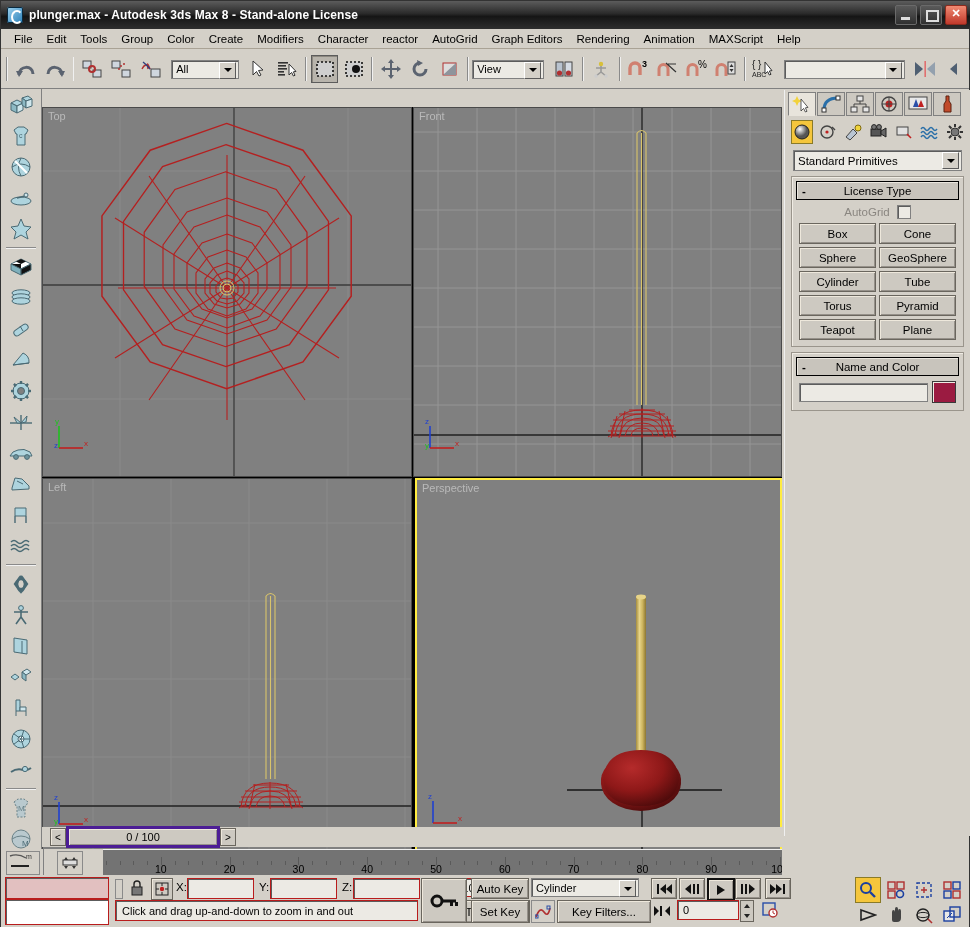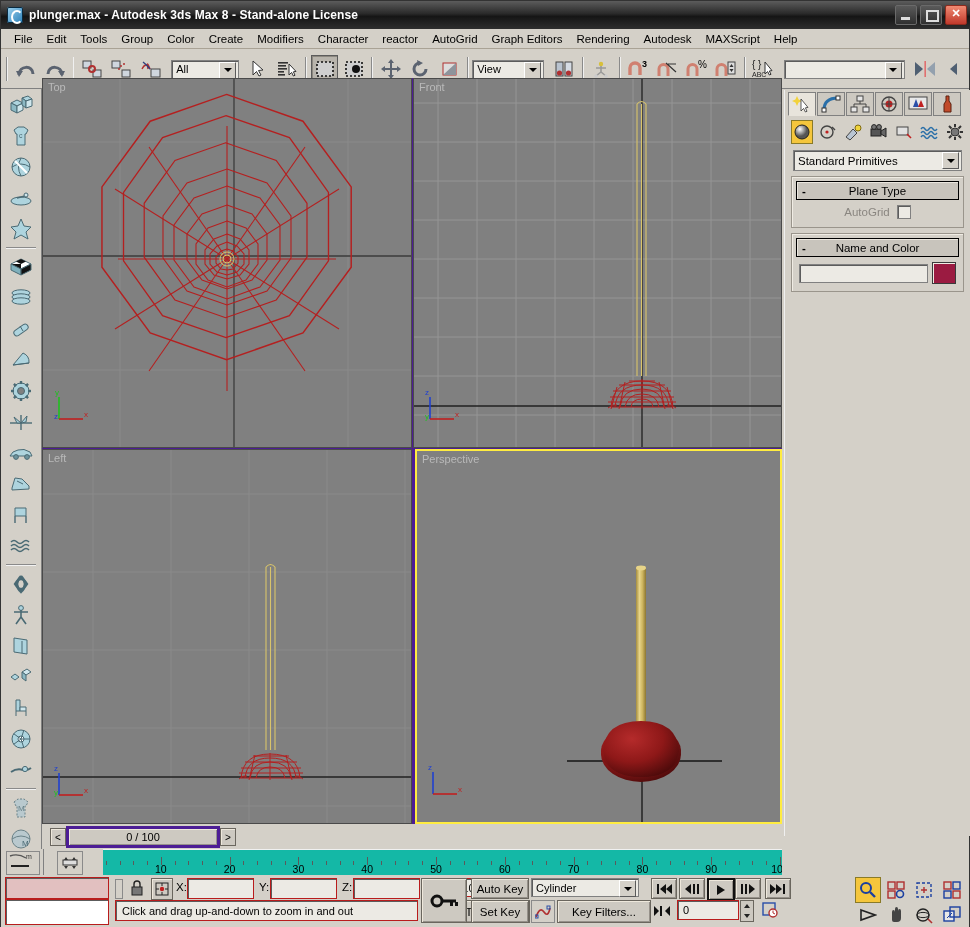--- a/index.html
+++ b/index.html
@@ -57,22 +57,22 @@
 
   
   .vtoolbar{position:absolute;left:0;top:88px;width:40px;height:774px;
      background:#d4d0c8;border-right:1px solid #808080;overflow:hidden;}
   .vicon{width:28px;height:30px;margin:1px auto 0 auto;display:flex;
      align-items:center;justify-content:center;}
   .vsep{width:30px;height:1px;background:#8a8a8a;margin:3px auto;
      border-bottom:1px solid #f2f2f2;}
 
   
-  .vp-area{position:absolute;left:41px;top:77px;width:740px;height:746px;
-      background:#4c1d95;}
+  .vp-area{position:absolute;left:41px;top:106px;width:740px;height:746px;
+      background:#000000;}
   .vp{position:absolute;background:#808080;box-sizing:border-box;
       border:1px solid #4a4a4a;overflow:hidden;}
   .vp.active{border:2px solid #ffec40;}
   .vp-label{position:absolute;left:5px;top:2px;font-size:11px;color:#b9b9b9;
       z-index:5;}
   .vp-grid{position:absolute;inset:0;}
   .tripod{position:absolute;left:10px;bottom:22px;width:38px;height:38px;z-index:6;}
 
   
   .cmdpanel{position:absolute;left:783px;top:89px;width:185px;height:746px;
@@ -116,21 +116,21 @@
   
   .timeline{position:absolute;left:41px;top:826px;width:740px;height:20px;
      background:#d4d0c8;display:flex;align-items:center;}
   .tl-arrow{width:14px;height:16px;border:1px solid #6a665e;background:#cdc9c1;
      font-size:10px;display:flex;align-items:center;justify-content:center;
      box-shadow:inset 1px 1px 0 #eee8dc;}
   .tl-slider{width:148px;height:16px;border:3px solid #4c1d95;background:#cdc9c1;
      display:flex;align-items:center;justify-content:center;font-size:11px;
      box-shadow:inset 1px 1px 0 #eee8dc, inset -1px -1px 0 #96918a;}
   .trackbar{position:absolute;left:41px;top:848px;width:740px;height:26px;
-     background:#14b8a6;border-top:1px solid #f0f0f0;overflow:hidden;}
+     background:#737373;border-top:1px solid #f0f0f0;overflow:hidden;}
   .tick{position:absolute;bottom:11px;width:1px;background:#5a5a5a;}
   .tick.maj{height:8px;}
   .tick.min{height:4px;}
   .tlabel{position:absolute;bottom:-2px;font-size:10.5px;color:#000;
      transform:translateX(-50%);}
   .timehandle{position:absolute;left:0;top:0;width:10px;height:26px;
      background:#8fb8d8;border:1px solid #456a88;box-sizing:border-box;}
 
   .statusarea{position:absolute;left:0;top:874px;width:968px;height:52px;
      background:#d4d0c8;display:flex;}
@@ -173,21 +173,21 @@
       <div class="menu-item">Tools</div>
       <div class="menu-item">Group</div>
       <div class="menu-item">Color</div>
       <div class="menu-item">Create</div>
       <div class="menu-item">Modifiers</div>
       <div class="menu-item">Character</div>
       <div class="menu-item">reactor</div>
       <div class="menu-item">AutoGrid</div>
       <div class="menu-item">Graph Editors</div>
       <div class="menu-item">Rendering</div>
-      <div class="menu-item">Autodesk</div>
+      <div class="menu-item">Animation</div>
       <div class="menu-item">MAXScript</div>
       <div class="menu-item">Help</div>
     </div>
 
   <div class="toolbar">
     <div class="tsep"></div>
     <div class="tbtn">
       <svg width="22" height="20" viewBox="0 0 22 20">
           <path d="M4 16 C4 6,18 6,18 15" stroke="#5b6370" stroke-width="3" fill="none"></path>
           <path d="M1 12 L4 18 L8 12 Z" fill="#5b6370"></path>
@@ -857,26 +857,38 @@
     </div>
 
     <div class="cp-dd">
       <span>Standard Primitives</span>
       <span class="arrow"></span>
     </div>
 
     <div class="rollout">
       <div class="roll-hdr">
         <span class="minus">-</span>
-        <span>Plane Type</span>
+        <span>License Type</span>
       </div>
       <div class="autogrid">
         <span>AutoGrid</span>
         <span class="chk"></span>
       </div>
+      <div class="btn-grid" id="primbtns">
+          <div class="mbtn">Box</div>
+          <div class="mbtn">Cone</div>
+          <div class="mbtn">Sphere</div>
+          <div class="mbtn">GeoSphere</div>
+          <div class="mbtn">Cylinder</div>
+          <div class="mbtn">Tube</div>
+          <div class="mbtn">Torus</div>
+          <div class="mbtn">Pyramid</div>
+          <div class="mbtn">Teapot</div>
+          <div class="mbtn">Plane</div>
+        </div>
     </div>
 
     <div class="rollout">
       <div class="roll-hdr">
         <span class="minus">-</span>
         <span>Name and Color</span>
       </div>
       <div class="namebox">
         <div class="nameinput"></div>
         <div class="swatch" id="colorswatch" style="background: rgb(155, 27, 65);"></div>

